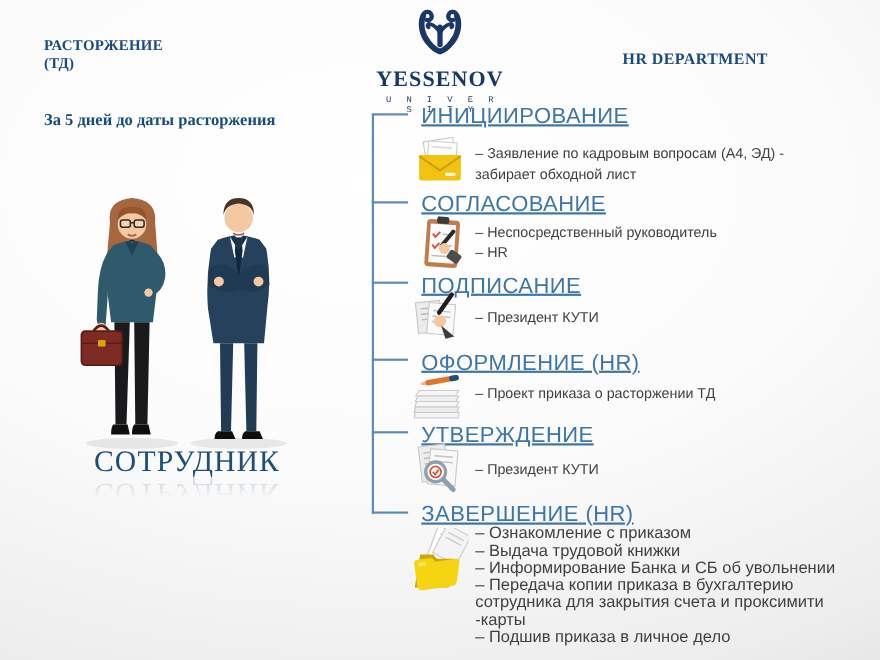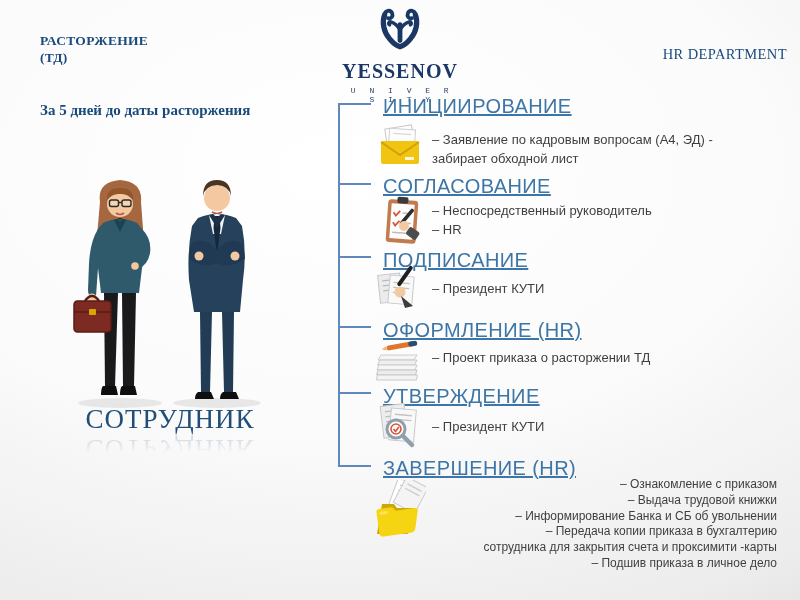--- a/index.html
+++ b/index.html
@@ -13,37 +13,37 @@
     font-family:"Liberation Serif", serif; font-weight:bold; color:#1a4a7c;
     font-size:13.5px; line-height:17px; letter-spacing:.3px;}
   .subtitle{position:absolute; left:40px; top:102px; width:280px;
     font-family:"Liberation Serif", serif; font-weight:bold; color:#1a4a7c;
     font-size:15px;}
   .logo-block{position:absolute; left:338px; top:6px; width:124px; text-align:center;}
   .logo-name{font-family:"Liberation Serif", serif; font-weight:bold; color:#1b3765;
     font-size:20px; letter-spacing:1px; margin-top:2px;}
   .logo-sub{font-family:Liberation Mono, monospace; color:#27436b;
     font-size:8px; letter-spacing:4.5px; margin-top:3px; margin-left:4px;}
-  .hr-dept{position:absolute; left:591px; top:46px; width:196px; text-align:right;
-    font-family:"Liberation Serif", serif; font-weight:normal; color:#1a4a7c;
+  .hr-dept{position:absolute; left:566px; top:46px; width:196px; text-align:left;
+    font-family:"Liberation Serif", serif; font-weight:bold; color:#1a4a7c;
     font-size:14.5px; letter-spacing:.4px;}
   
   .people{position:absolute; left:62px; top:170px;}
   .employee-label{position:absolute; left:60px; top:404px; width:220px; text-align:center;
     font-family:"Liberation Serif", serif; color:#1f4e79; font-size:27px; letter-spacing:1px;}
   .employee-label.reflect{top:433px; transform:scaleY(-1); opacity:.26;
     -webkit-mask-image:linear-gradient(to bottom, transparent 35%, rgba(0,0,0,.9) 100%);
     mask-image:linear-gradient(to bottom, transparent 35%, rgba(0,0,0,.9) 100%);}
   
   .vline{position:absolute; left:338px; top:104px; width:2px; height:363px; background:#5e89ba;}
   .tick{position:absolute; left:338px; width:33px; height:2px; background:#5e89ba;}
   
   .stage-title{position:absolute; left:383px; font-size:20px; color:#3d76a6; letter-spacing:.4px; white-space:nowrap;text-decoration:underline;}
   .stage-lines{position:absolute; left:432px; width:340px; font-size:13px; color:#3f3f3f; line-height:18.5px;}
-  .stage-lines.tight{line-height:15.8px; font-size:12px; width:345px;text-align:right;}
+  .stage-lines.tight{line-height:15.8px; font-size:15px; width:345px;}
   .stage-icon{position:absolute;}
   #t1{top:95px}  #i1{left:377px; top:124px}  #l1{top:131px}
   #t2{top:175px} #i2{left:383px; top:195px}  #l2{top:202px}
   #t3{top:249px} #i3{left:375px; top:262px}  #l3{top:280px}
   #t4{top:319px} #i4{left:373px; top:335px}  #l4{top:349px}
   #t5{top:385px} #i5{left:377px; top:401px}  #l5{top:418px}
   #t6{top:457px} #i6{left:374px; top:480px}  #l6{top:477px}
 </style>
 </head>
 <body>

